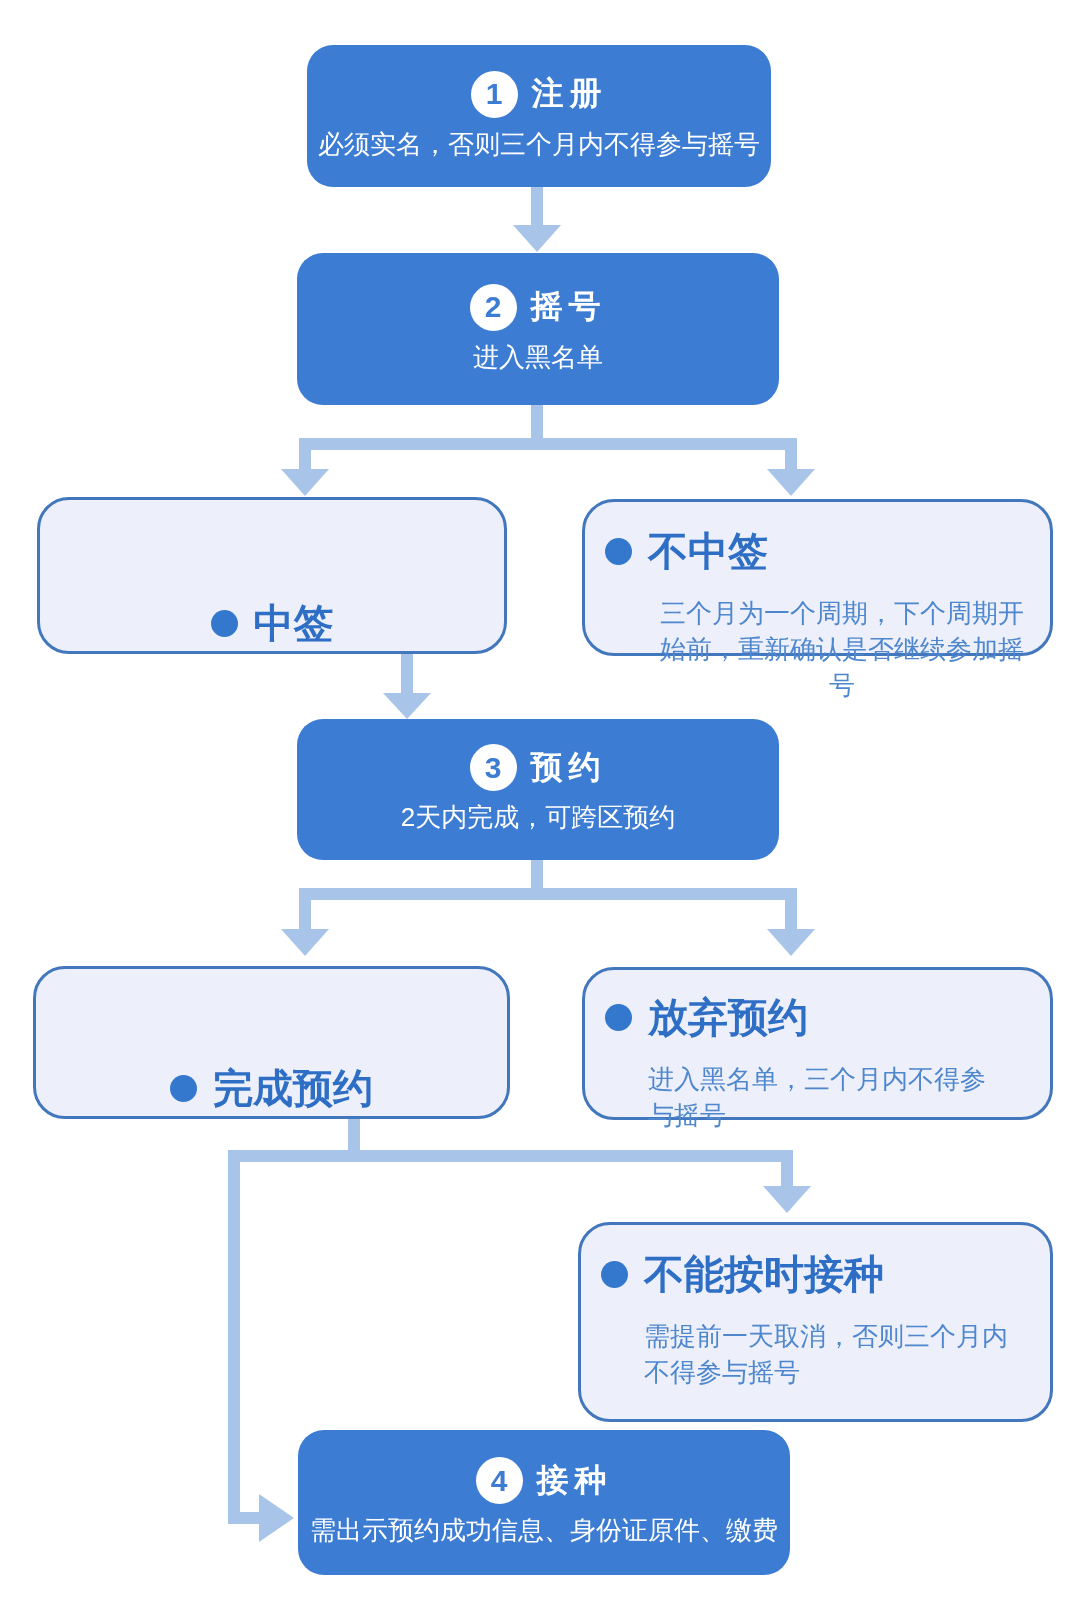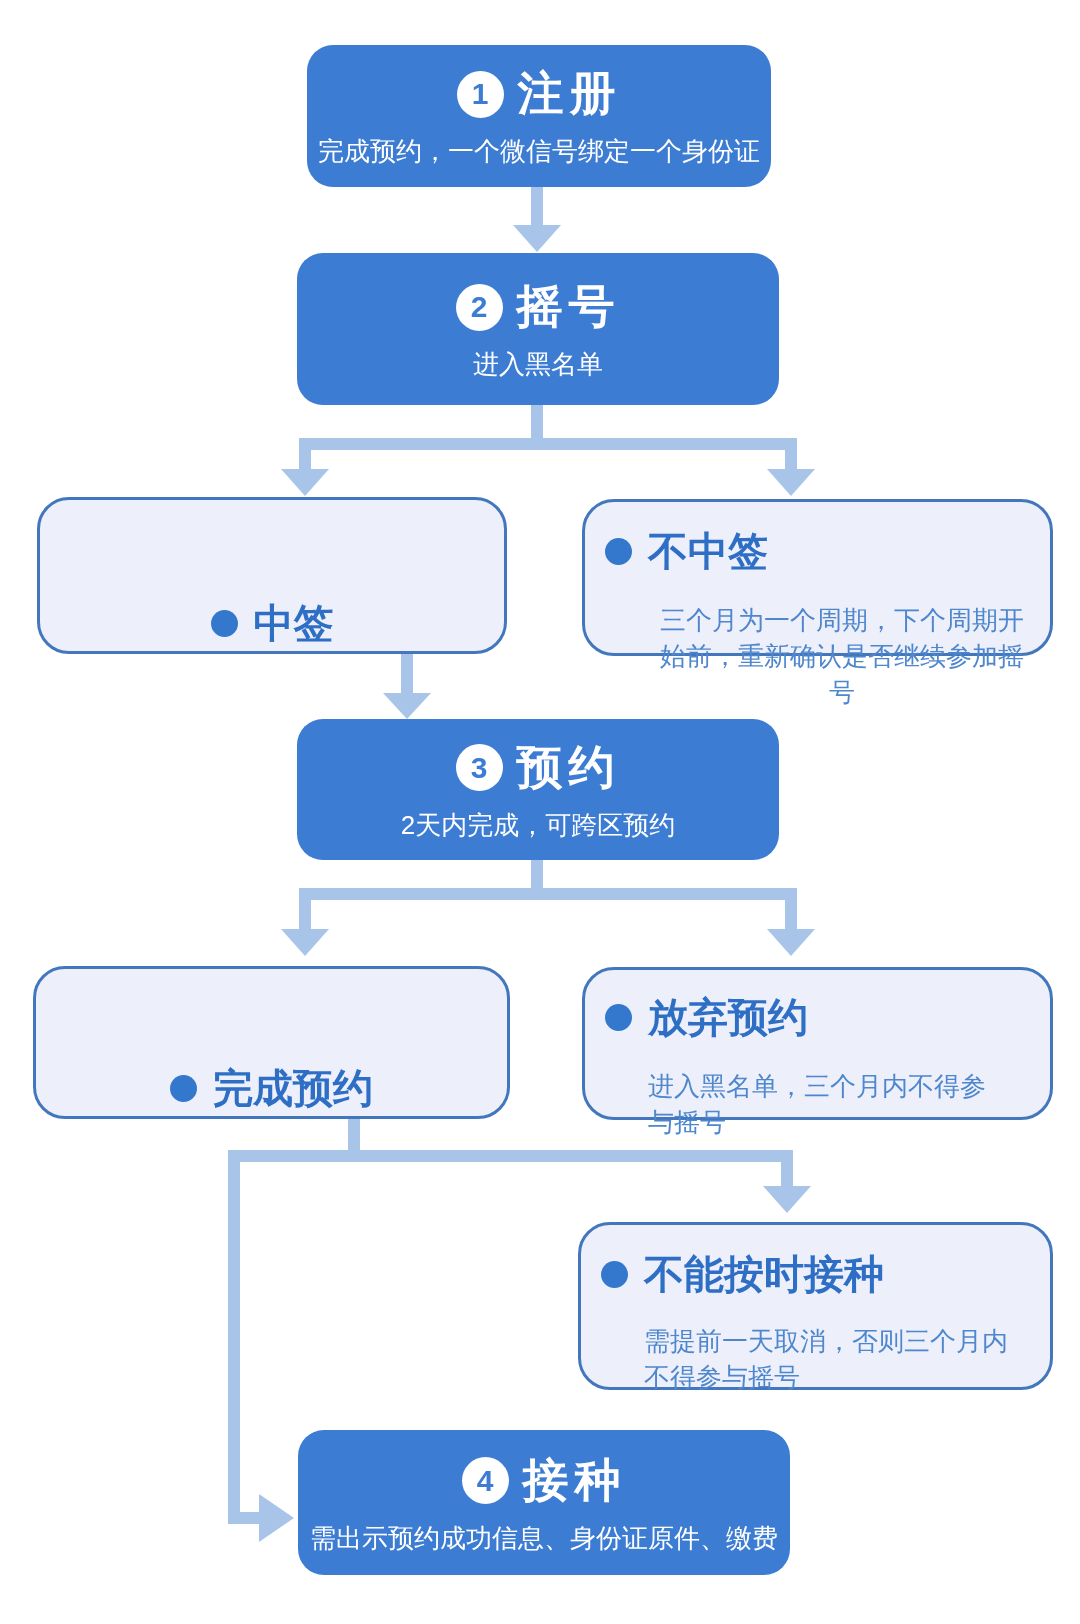--- a/index.html
+++ b/index.html
@@ -41,21 +41,21 @@
     width: 47px; height: 47px;
     border-radius: 50%;
     background: #ffffff;
     color: #3c7cd2;
     font-weight: bold;
     font-size: 30px;
     display: flex; align-items: center; justify-content: center;
     flex: 0 0 auto;
   }
   .step-title {
-    font-size: 46px;
+    font-size: 32px;
     font-weight: bold;
     letter-spacing: 6px;
   }
   .step-sub {
     font-size: 26px;
     margin-top: 9px;
     white-space: nowrap;
   }
   
   .outcome {
@@ -64,39 +64,39 @@
     background: #edf0fa;
     border: 3px solid #4377bd;
     border-radius: 32px;
     box-sizing: border-box;
   }
   .outcome.center { display: flex; align-items: flex-end; justify-content: center; }
   .o-win     { left: 37px;  top: 497px;  width: 470px; height: 157px; }
   .o-booked  { left: 33px;  top: 966px;  width: 477px; height: 153px; }
   .o-lose    { left: 582px; top: 499px;  width: 471px; height: 157px; padding: 22px 14px 0 20px; text-align: center; }
   .o-abandon { left: 582px; top: 967px;  width: 471px; height: 153px; padding: 20px 40px 0 20px; }
-  .o-miss    { left: 578px; top: 1222px; width: 475px; height: 168px; padding: 22px 40px 0 20px; font-family: Liberation Mono, monospace; }
+  .o-miss    { left: 578px; top: 1222px; width: 475px; height: 200px; padding: 22px 40px 0 20px; }
   .outcome-title-row { display: flex; align-items: center; gap: 16px; }
   .bullet {
     width: 27px; height: 27px;
     border-radius: 50%;
     background: #3478cd;
     flex: 0 0 auto;
   }
   .outcome-title {
     font-size: 40px;
     font-weight: bold;
     color: #2e6fc5;
     white-space: nowrap;
   }
   .outcome-detail {
     font-size: 26px;
     color: #4f87ce;
     line-height: 1.38;
-    margin: 24px 0 0 43px;
+    margin: 17px 0 0 43px;
   }
 </style>
 </head>
 <body>
 
 <div class="canvas">
 
   <svg class="connectors" viewBox="0 0 1080 1624" xmlns="http://www.w3.org/2000/svg">
 
     <rect x="531" y="180" width="12" height="48" fill="#a8c5e9"></rect>
@@ -128,21 +128,21 @@
     <polygon points="259,1494 259,1542 294,1518" fill="#a8c5e9"></polygon>
   </svg>
 
   <div class="step s1">
     <div class="step-title-row">
       <span class="badge">
           <span>1</span>
         </span>
       <span class="step-title">注册</span>
     </div>
-    <div class="step-sub">完成预约，一个微信号绑定一个身份证</div>
+    <div class="step-sub">必须实名，否则三个月内不得参与摇号</div>
   </div>
 
   <div class="step s2">
     <div class="step-title-row">
       <span class="badge">
           <span>2</span>
         </span>
       <span class="step-title">摇号</span>
     </div>
     <div class="step-sub">进入黑名单</div>

